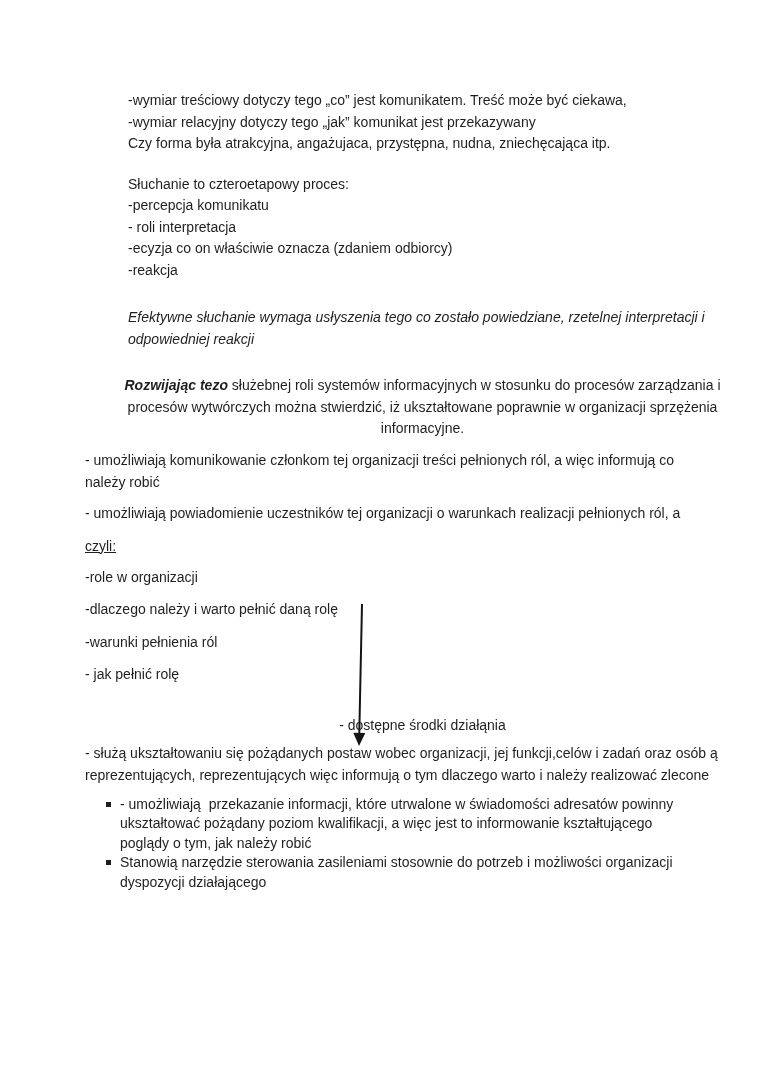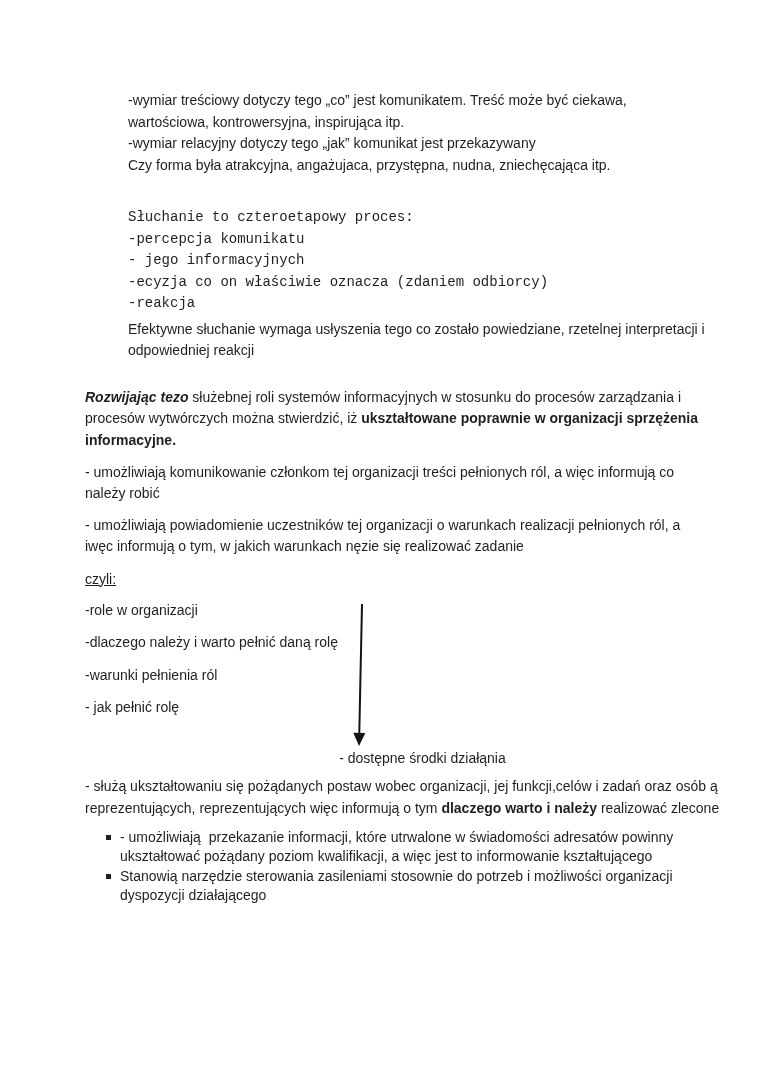--- a/index.html
+++ b/index.html
@@ -18,26 +18,26 @@
       font-size: 14px;
       color: #1f1f1f;
       overflow: hidden;
     }
     .ln {
       line-height: 21.5px;
       white-space: pre;
     }
     .indent { margin-left: 128px; }
     .main   { margin-left: 85px; }
-    .b  { font-weight: 700; }
+    .b  { font-weight: 400; }
     .bi { font-weight: 700; font-style: italic; }
 
-    .m-b2   { margin-top: 31px; font-family: Liberation Mono, monospace; }
-    .m-b3   { margin-top: 4px; }
-    .m-teza { margin-top: 25px; }
+    .m-b2   { margin-top: 19px; }
+    .m-b3   { margin-top: 26px; font-style: italic; }
+    .m-teza { margin-top: 25px; text-align: center; }
     .m-kom  { margin-top: 10.5px; }
     .m-pow  { margin-top: 10px; }
     .m-czyli{ margin-top: 11px; text-decoration: underline; }
     .li-item{ margin-top: 11px; }
     .li-first { margin-top: 9.5px; }
     .li-last  { margin-top: 29px; text-align: center; }
     .m-sluza{ margin-top: 7px; }
 
     .bullets {
       margin-left: 105px;
@@ -88,29 +88,28 @@
       border-top: 13px solid #141414;
     }
   </style>
 </head>
 <body>
 
 <div class="page">
 
   <div class="blk indent">
     <div class="ln">-wymiar treściowy dotyczy tego „co” jest komunikatem. Treść może być ciekawa,</div>
-    <div class="ln">wartościowa, kontrowersyjna, inspirująca itp.</div>
     <div class="ln">-wymiar relacyjny dotyczy tego „jak” komunikat jest przekazywany</div>
     <div class="ln">Czy forma była atrakcyjna, angażujaca, przystępna, nudna, zniechęcająca itp.</div>
   </div>
 
   <div class="blk indent m-b2">
     <div class="ln">Słuchanie to czteroetapowy proces:</div>
     <div class="ln">-percepcja komunikatu</div>
-    <div class="ln">- jego informacyjnych</div>
+    <div class="ln">- roli interpretacja</div>
     <div class="ln">-ecyzja co on właściwie oznacza (zdaniem odbiorcy)</div>
     <div class="ln">-reakcja</div>
   </div>
 
   <div class="blk indent m-b3">
     <div class="ln">Efektywne słuchanie wymaga usłyszenia tego co zostało powiedziane, rzetelnej interpretacji i</div>
     <div class="ln">odpowiedniej reakcji</div>
   </div>
 
   <div class="blk main m-teza">
@@ -119,21 +118,20 @@
     <div class="ln b">informacyjne.</div>
   </div>
 
   <div class="blk main m-kom">
     <div class="ln">- umożliwiają komunikowanie członkom tej organizacji treści pełnionych ról, a więc informują co</div>
     <div class="ln">należy robić</div>
   </div>
 
   <div class="blk main m-pow">
     <div class="ln">- umożliwiają powiadomienie uczestników tej organizacji o warunkach realizacji pełnionych ról, a</div>
-    <div class="ln">iwęc informują o tym, w jakich warunkach nęzie się realizować zadanie</div>
   </div>
 
   <div class="blk main m-czyli">
     <div class="ln">czyli:</div>
   </div>
 
   <div class="blk main li-first">
     <div class="ln">-role w organizacji</div>
   </div>
   <div class="blk main li-item">
@@ -153,20 +151,21 @@
     <div class="ln">- służą ukształtowaniu się pożądanych postaw wobec organizacji, jej funkcji,celów i zadań oraz osób ą</div>
     <div class="ln"><span>reprezentujących, reprezentujących więc informują o tym </span><span class="b">dlaczego warto i należy</span><span> realizować zlecone</span></div>
   </div>
 
   <div class="bullets">
     <div class="bullet-item">
       <span class="bullet-marker"></span>
       <div class="bullet-text">
         <div class="bln">- umożliwiają  przekazanie informacji, które utrwalone w świadomości adresatów powinny</div>
         <div class="bln">ukształtować pożądany poziom kwalifikacji, a więc jest to informowanie kształtującego</div>
+        <div class="bln"><span>poglądy o tym, </span><span class="b">jak należy robić</span></div>
       </div>
     </div>
     <div class="bullet-item">
       <span class="bullet-marker"></span>
       <div class="bullet-text">
         <div class="bln">Stanowią narzędzie sterowania zasileniami stosownie do potrzeb i możliwości organizacji</div>
         <div class="bln">dyspozycji działającego</div>
       </div>
     </div>
   </div>

